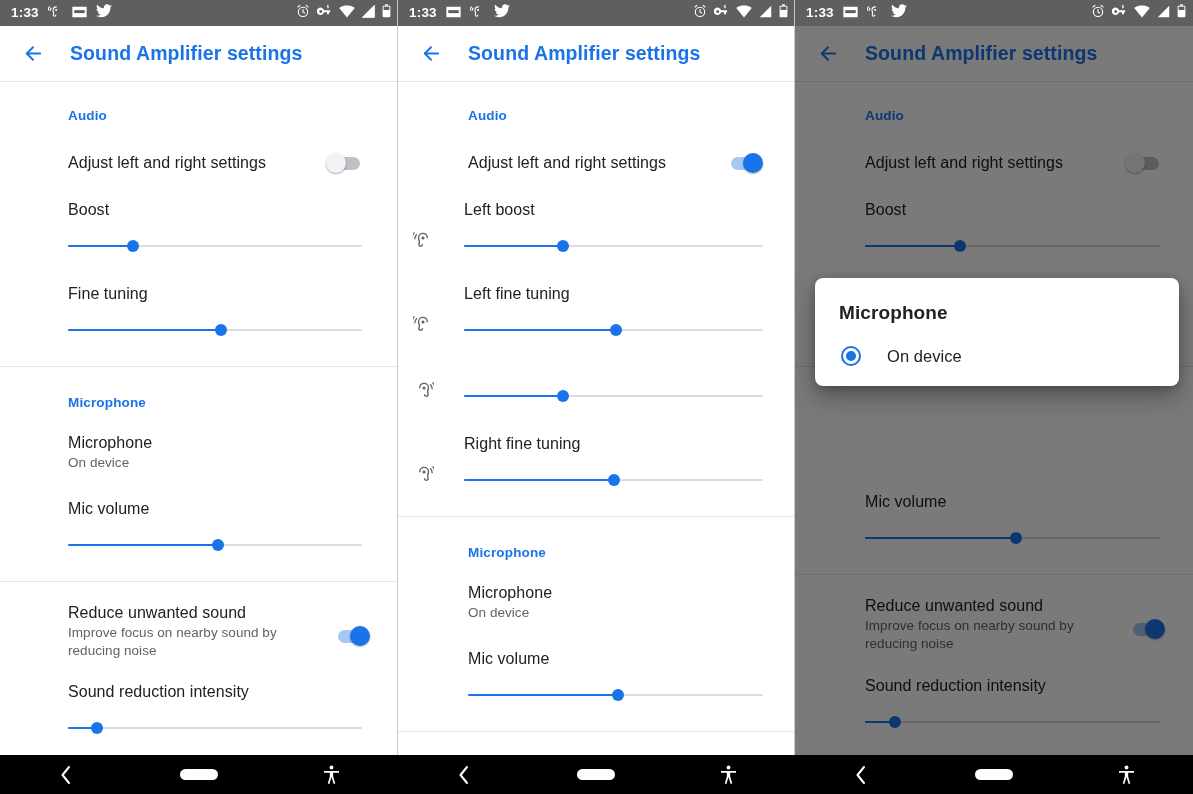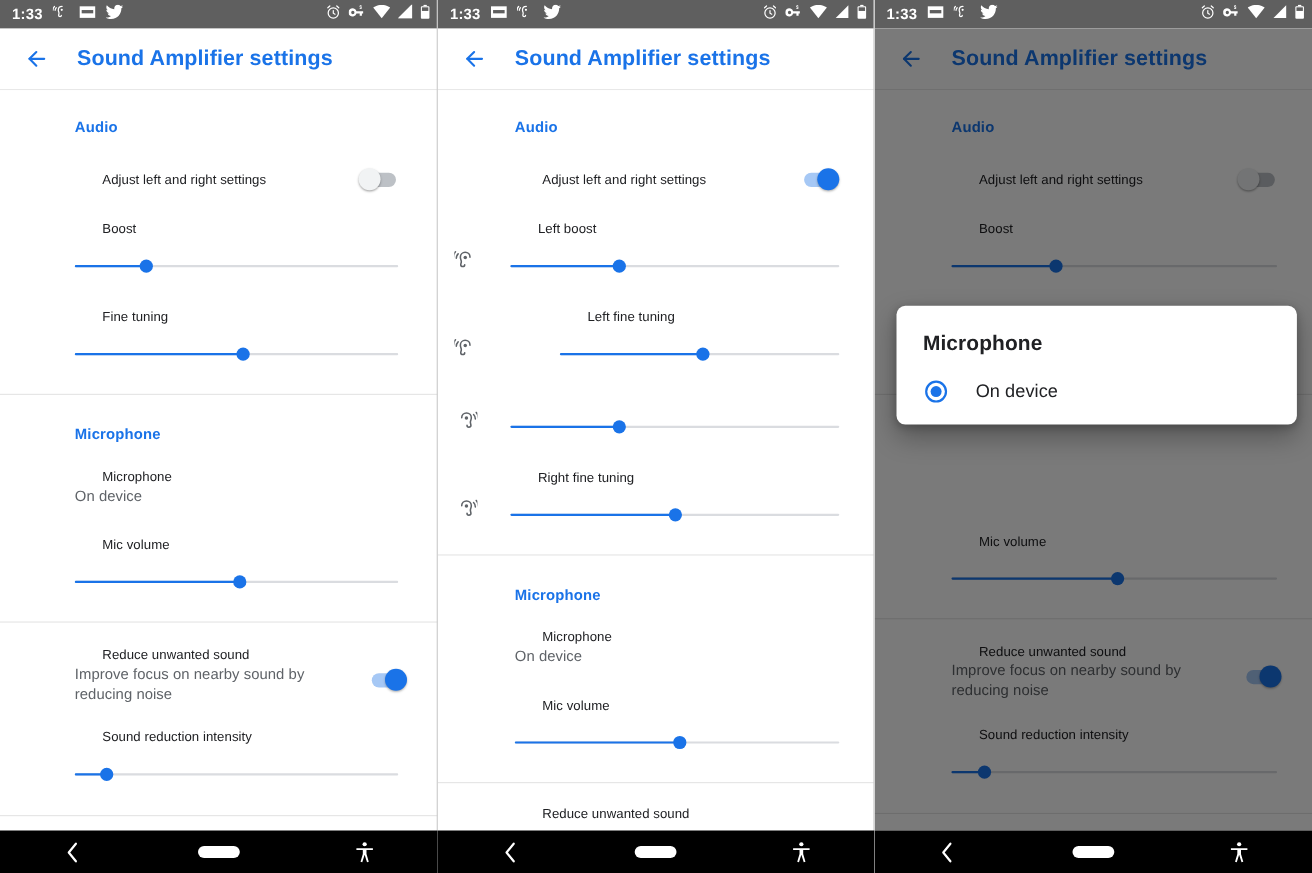--- a/index.html
+++ b/index.html
@@ -40,21 +40,21 @@
     margin-left:20px;color:#1a73e8;font-size:19.5px;font-weight:bold;
     letter-spacing:.1px;white-space:nowrap;
   }
   .appbar-rule{height:1px;background:#e4e4e4;}
 
   
   .content{position:relative;background:#ffffff;}
   .sec-head{
     color:#1a73e8;font-size:13.5px;font-weight:bold;letter-spacing:.15px;
   }
-  .row-label{color:#202124;font-size:12px;letter-spacing:.05px;margin-left:25px;}
+  .row-label{color:#202124;font-size:16px;letter-spacing:.05px;}
   .row-sub{color:#5f6368;font-size:13.5px;letter-spacing:.05px;line-height:1.32;margin-top:2px;}
   .divider{height:1px;background:#e4e4e4;}
 
   
   .switch{position:relative;width:36px;height:20px;flex:0 0 auto;cursor:pointer;}
   .switch .track{
     position:absolute;left:4px;top:4px;width:30px;height:13px;border-radius:7px;
   }
   .switch .thumb{
     position:absolute;top:0;width:20px;height:20px;border-radius:50%;
@@ -390,21 +390,21 @@
         <div class="txt" style="padding-left:24px;">
           <div class="row-label">Left boost</div>
           <div class="slider" style="margin-top:18px;">
             <div class="rail"></div>
             <div class="fill" style="width: 33%;"></div>
             <div class="knob" style="left: 33%;"></div>
           </div>
         </div>
       </div>
 
-      <div class="settings-row" style="padding:30px 32px 0 8px;gap:45px;">
+      <div class="settings-row" style="padding:30px 32px 0 8px;">
         <div class="ear" style="align-self:flex-end;padding-bottom:2px;">
           <svg width="21" height="21" viewBox="0 0 24 24" fill="none" stroke="#5f6368" stroke-width="1.6" stroke-linecap="round">
             <path d="M16.3 6.6c0-3-2.2-5-5-5s-5 2.2-5 5.1c0 2 1 3 1 4.6 0 1.3-.6 2-.6 3.1 0 1.2 1 2 2.2 2 1.1 0 1.9-.8 1.9-2"></path>
             <circle cx="11.4" cy="6.9" r="1.8" fill="#5f6368" stroke="none"></circle>
             <path d="M4 3.2C2.8 4.4 2.1 6 2.1 7.8"></path>
             <path d="M1.2 1C-.2 2.5-.9 4.6-.9 6.7"></path>
           </svg>
         </div>
         <div class="txt" style="padding-left:24px;">
           <div class="row-label">Left fine tuning</div>

